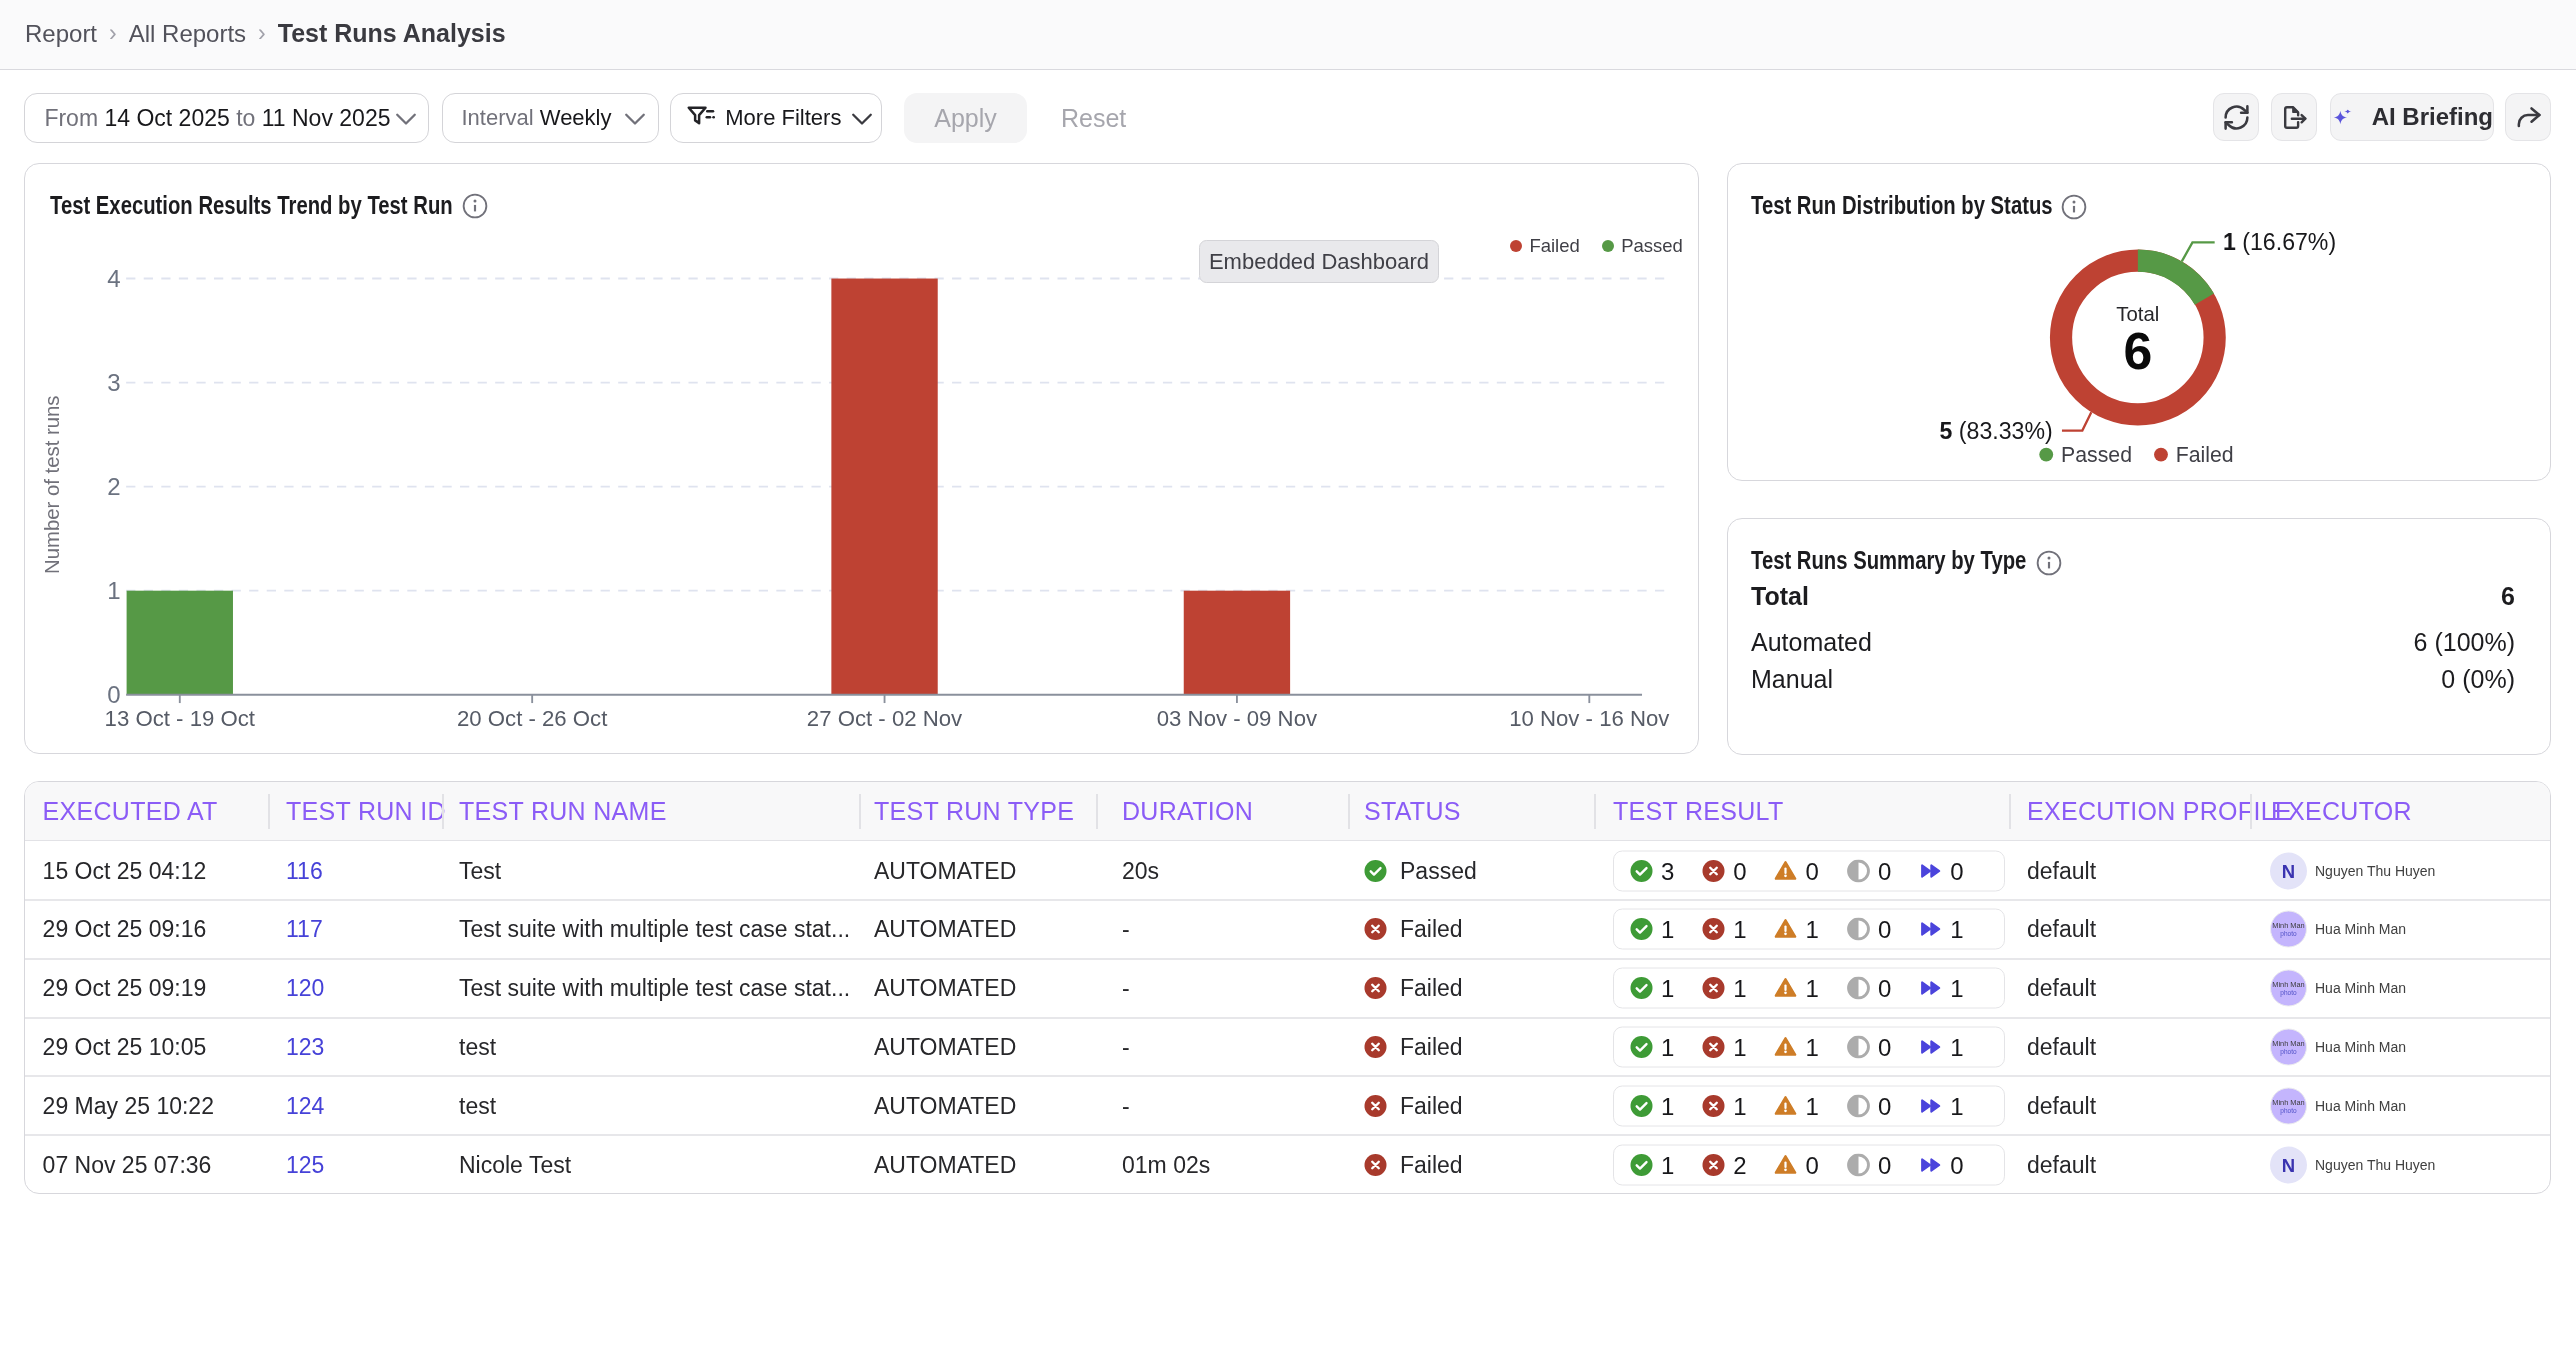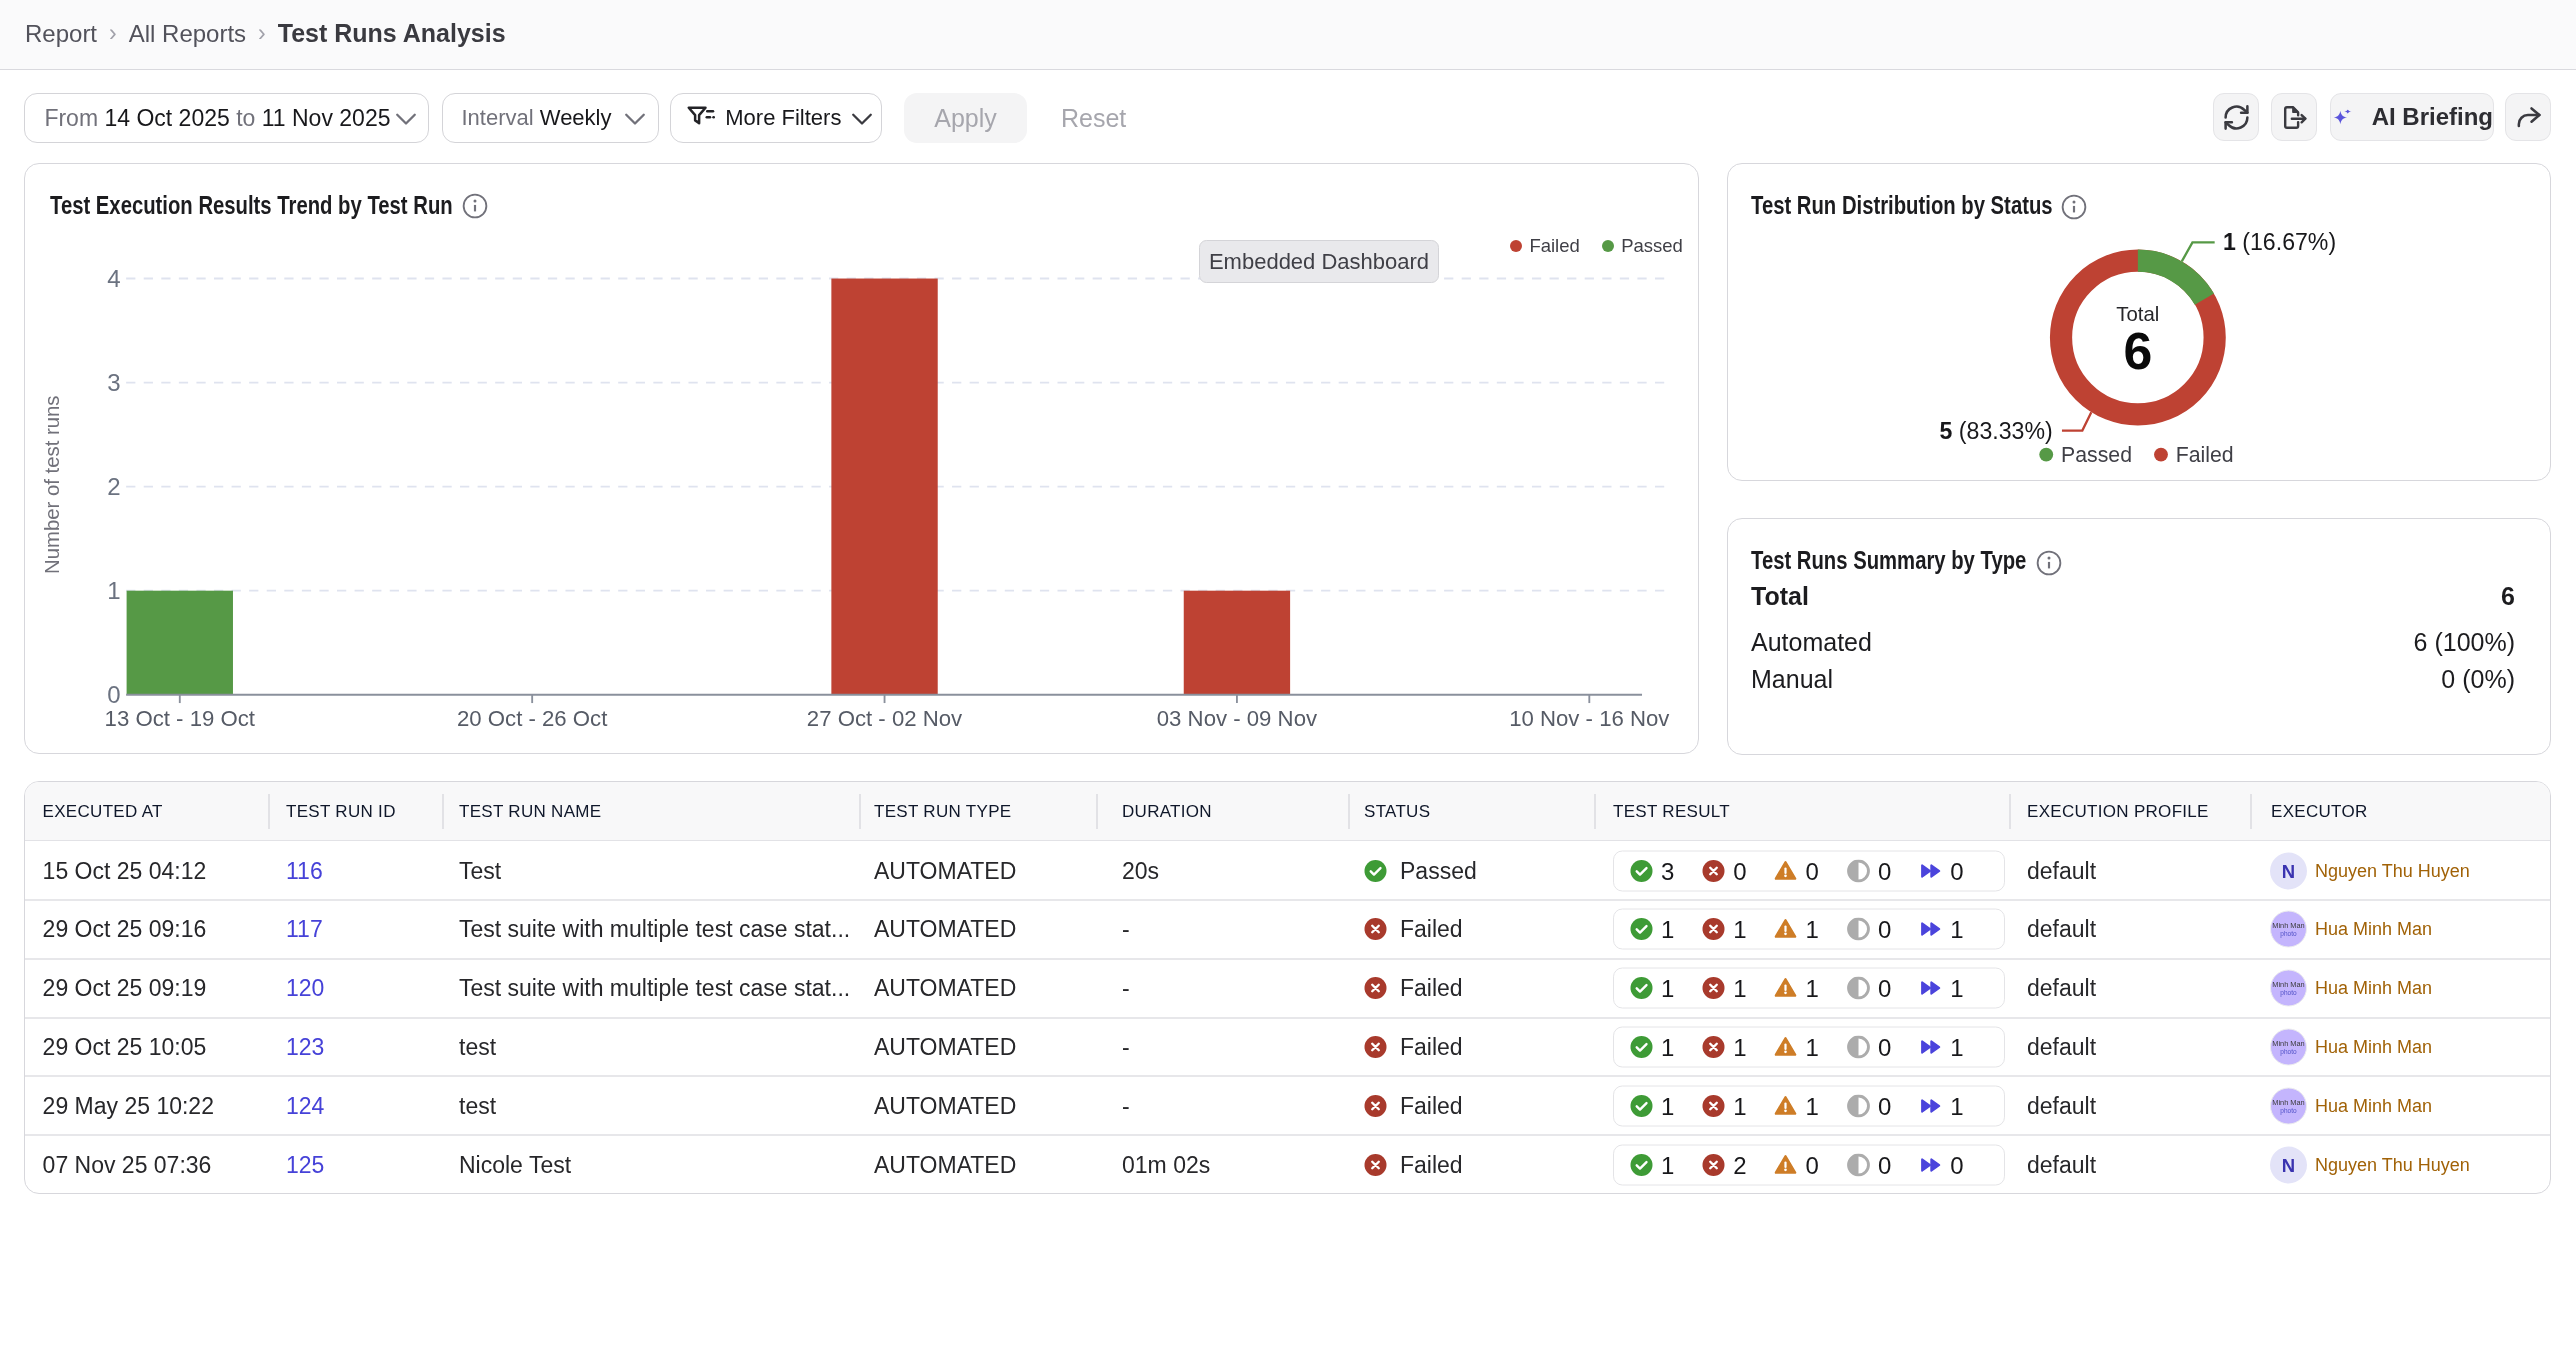--- a/index.html
+++ b/index.html
@@ -4,34 +4,34 @@
 *{margin:0;padding:0;box-sizing:border-box}
 html,body{width:2576px;height:1366px;background:#fff;font-family:"Liberation Sans",sans-serif;-webkit-font-smoothing:antialiased}
 #page{position:relative;width:2576px;height:1366px;overflow:hidden}
 .ab{position:absolute}
 .card{position:absolute;background:#fff;border:1.9px solid #D7D7DC;border-radius:15px}
 .btn{position:absolute;top:93px;height:50px;border:1.9px solid #D4D4D8;border-radius:13px;background:#fff;display:flex;align-items:center;font-size:24px;color:#18181B;white-space:nowrap}
 .gbtn{position:absolute;top:93px;height:48px;border:1.9px solid #E4E4E7;border-radius:11px;background:#F4F4F5;display:flex;align-items:center;justify-content:center;white-space:nowrap}
 .gray{color:#71717A}
 .ctitle{position:absolute;font-size:26px;font-weight:700;color:#1C1C1F;white-space:nowrap}
 .sqz{display:inline-block;transform:scaleX(0.78);transform-origin:0 50%}
-.hdr{position:absolute;top:781px;font-size:17px;color:#0f172a;letter-spacing:0.3px;line-height:59px;height:59px;white-space:nowrap}
+.hdr{position:absolute;top:781px;font-size:25px;color:#8b5cf6;letter-spacing:0.3px;line-height:59px;height:59px;white-space:nowrap}
 .cell{position:absolute;font-size:23px;color:#27272A;white-space:nowrap;transform:translateY(-50%)}
 .sep{position:absolute;width:1.9px;height:35px;background:#E2E2E6;top:793px}
 .rowline{position:absolute;left:26px;right:26px;height:1.9px;background:#E7E7EA}
 .link{color:#4642D8;text-underline-offset:4.6px;text-decoration-thickness:1.9px}
 .pill{position:absolute;left:1588px;width:392px;height:41px;border:1.9px solid #E4E4E7;border-radius:9.3px;transform:translateY(-50%);display:flex;align-items:center;padding-left:15.7px}
 .pnum{font-size:24px;color:#18181B;margin-left:8.3px;width:15px}
 .pgap{width:26px}
 .stat{position:absolute;left:1339px;display:flex;align-items:center;transform:translateY(-50%);font-size:23px;color:#27272A}
 .stat svg{margin-right:13px}
 .avatar{position:absolute;left:2245px;width:37px;height:37px;border-radius:50%;transform:translateY(-50%)}
 .avN{background:#E3E3F8;color:#3A33B0;font-weight:700;font-size:18.5px;display:flex;align-items:center;justify-content:center}
 .avH{background:#c4b5fd;border:0.9px solid #ECECEE;display:flex;flex-direction:column;align-items:center;justify-content:center;line-height:1.15;overflow:hidden}
-.exname{position:absolute;left:2290px;font-size:18px;color:#a16207;transform:translateY(-50%)}
+.exname{position:absolute;left:2290px;font-size:14px;color:#404040;transform:translateY(-50%)}
 </style></head>
 <body>
 <div id="page">
 
 <div class="ab" style="left:0;top:0;width:2576px;height:70px;background:#FAFAFB;border-bottom:1.9px solid #D9D9DE"></div>
 <div class="ab" style="left:25px;top:0;height:67px;display:flex;align-items:center;font-size:24px;color:#52525B">
   <span>Report</span>
       <span style="color:#A1A1AA;margin:0 12px;font-size:23px">›</span>
   <span>All Reports</span>
       <span style="color:#A1A1AA;margin:0 12px;font-size:23px">›</span>

